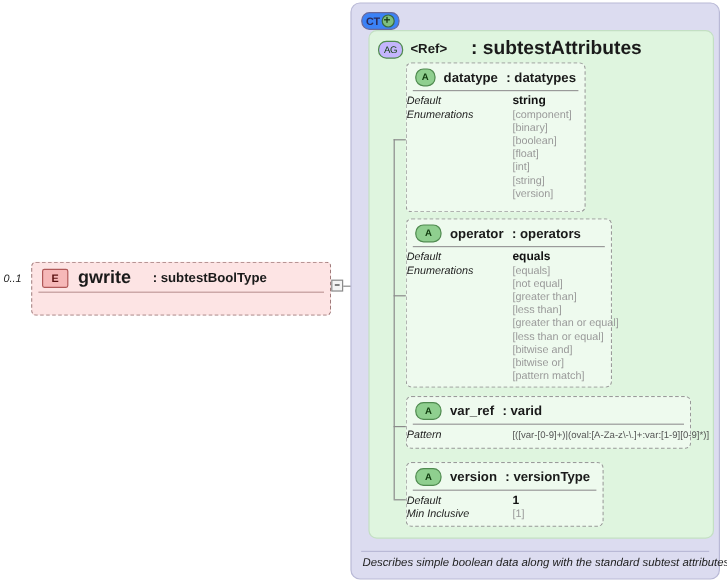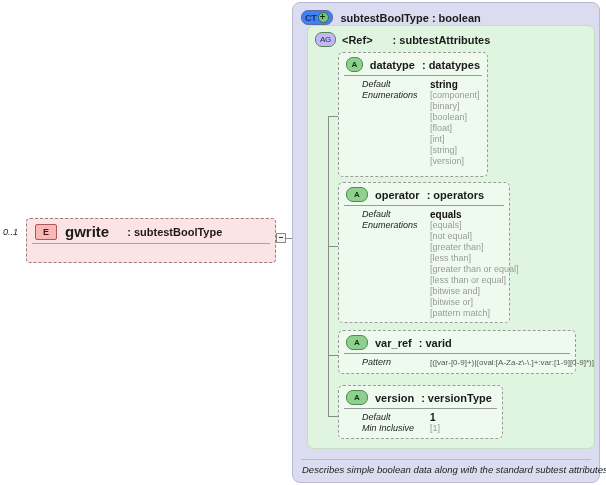--- a/index.html
+++ b/index.html
@@ -108,21 +108,21 @@
     font-weight: normal;
     color: #12400f;
     letter-spacing: -0.3px;
   }
   .ag-ref {
     font-size: 11px;
     font-weight: bold;
     color: #1a1a1a;
   }
   .ag-type {
-    font-size: 11px;
+    font-size: 16px;
     font-weight: bold;
     color: #1a1a1a;
     margin-left: 14px;
   }
 
   
   .attr-box {
     position: absolute;
     background: #eefaee;
     border: 1px dashed #9a9a9a;
@@ -159,21 +159,22 @@
     font-weight: bold;
     color: #1a1a1a;
   }
   .attr-rule {
     height: 1px;
     background: #9a9a9a;
     margin: 0 5px 3px 5px;
   }
   .facets {
     display: flex;
-    padding: 0 6px 4px 23px;
+    padding: 0 6px 4px 0;
+    gap: 20px;
   }
   .facet-labels {
     width: 68px;
     flex: 0 0 auto;
   }
   .facet-label {
     font-size: 9px;
     font-style: italic;
     color: #222222;
     line-height: 11px;
@@ -331,21 +332,20 @@
 
 <div class="conn conn-h" style="left:286px; top:238px; width:42px;"></div>
 
 <div class="ct-panel">
 
   <div class="ct-header">
     <span class="ct-badge">
       <span>CT</span>
       <span class="ct-plus"></span>
     </span>
-    <span class="ct-title">subtestBoolType : boolean</span>
   </div>
 
   <div class="ag-panel">
     <div class="ag-header">
       <span class="ag-badge">AG</span>
       <span class="ag-ref">&lt;Ref&gt;</span>
       <span class="ag-type">: subtestAttributes</span>
     </div>
   </div>
 

